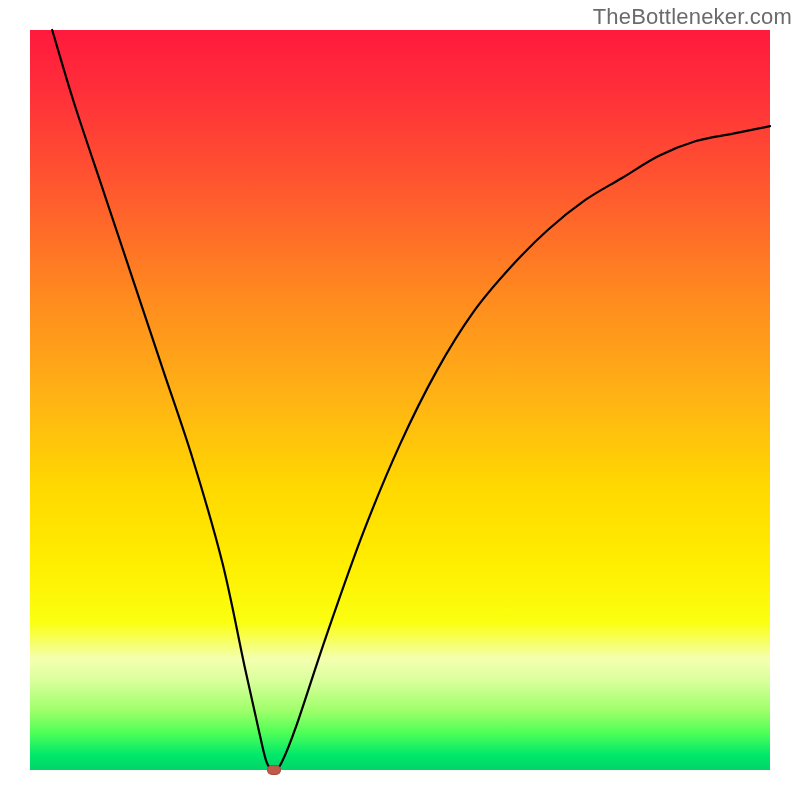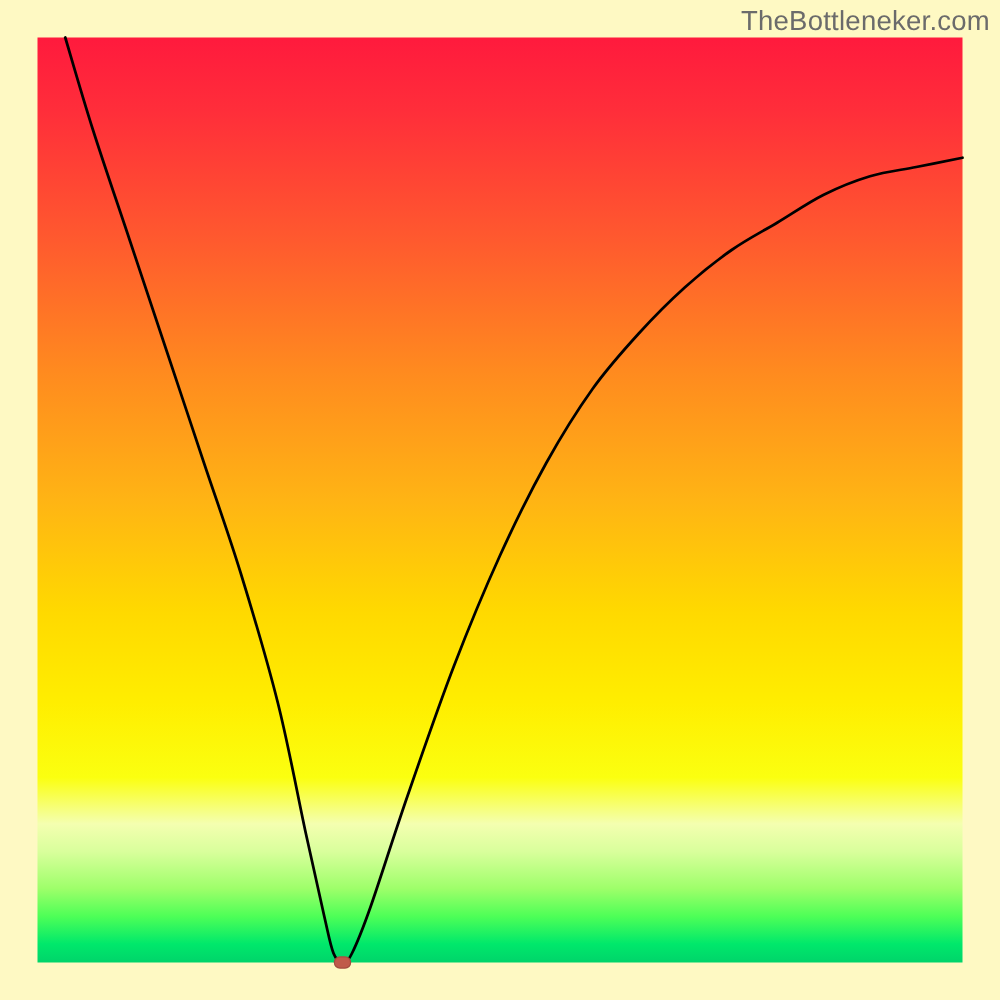--- a/index.html
+++ b/index.html
@@ -8,21 +8,21 @@
     width: 800px;
     height: 800px;
     background: #000;
     overflow: hidden;
     font-family: Arial, Helvetica, sans-serif;
   }
   .frame {
     position: relative;
     width: 800px;
     height: 800px;
-    background: #fef9c3;
+    background: #ffffff;
   }
   .plot {
     position: absolute;
     left: 30px;
     top: 30px;
     width: 740px;
     height: 740px;
     
     background: linear-gradient(
       to bottom,

